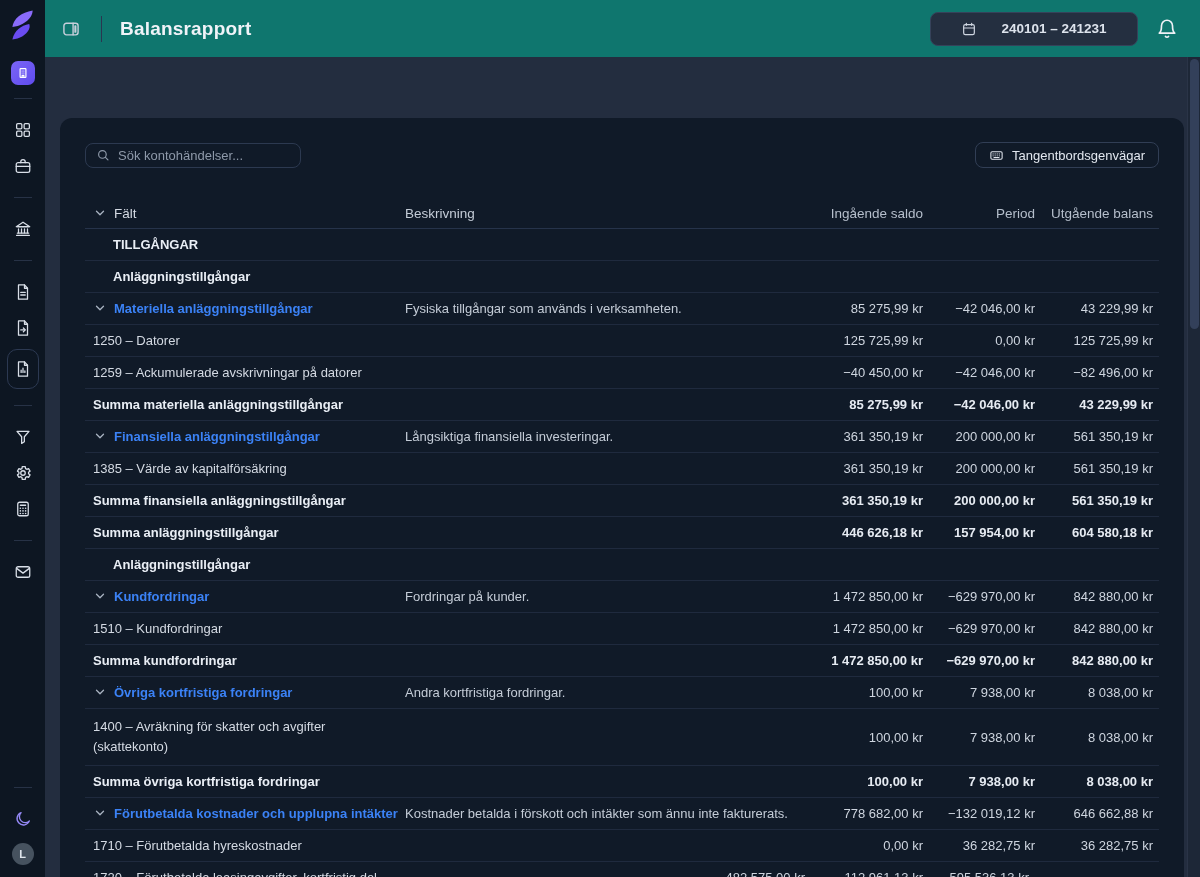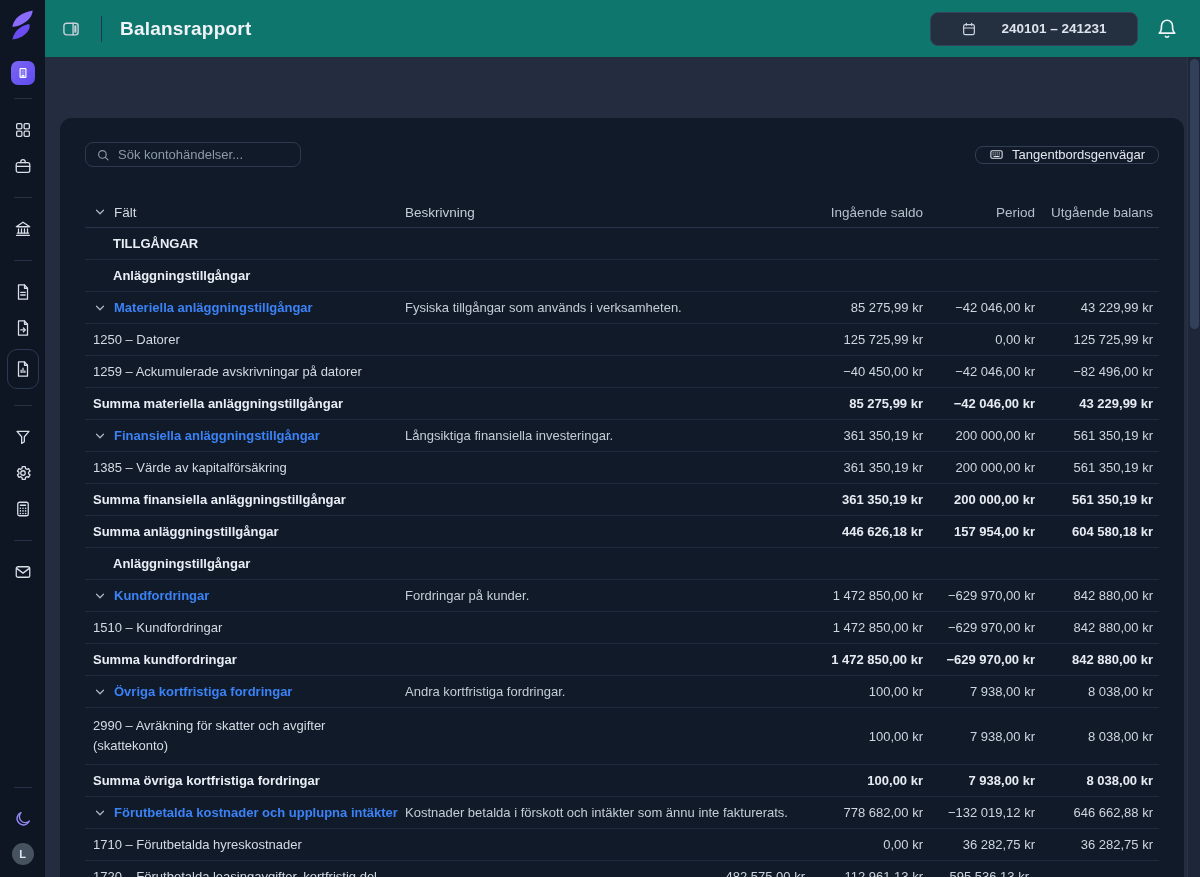--- a/index.html
+++ b/index.html
@@ -67,37 +67,37 @@
     width:216px; height:25px; border:1px solid #2c3950; border-radius:8px;
     display:flex; align-items:center; padding:0 10px; gap:8px; color:#8e99a9;
   }
   .search-box svg{ width:14px; height:14px; flex-shrink:0;}
   .search-box input{
     background:transparent; border:none; outline:none; color:#d7dde6;
     font-family:"Liberation Sans",sans-serif; font-size:13px; width:100%;
   }
   .search-box input::placeholder{ color:#8e99a9; }
   .kbd-btn{
-    height:18px; border:1px solid #313e55; border-radius:8px; background:transparent;
+    height:26px; border:1px solid #313e55; border-radius:8px; background:transparent;
     color:#e2e7ef; font-family:"Liberation Sans",sans-serif; font-size:13px;
     display:flex; align-items:center; gap:8px; padding:0 13px; cursor:pointer;
   }
   .kbd-btn svg{ width:15px; height:15px; }
   
   .table{ margin-top:30px; font-size:13px; }
   .trow, .thead{
     display:grid;
     grid-template-columns: 320px minmax(0,1fr) 118px 112px 124px;
     align-items:center;
     border-bottom:1px solid #1f2a3e;
   }
   .thead{ min-height:31px; color:#b6bfcc; font-size:13.5px; border-bottom:1px solid #26334a;}
   .trow{ min-height:32px; }
   .cell{ padding:2px 0; }
-  .c-name{ padding-left:8px; display:flex; align-items:center; gap:7px; color:#d4dae3;}
+  .c-name{ padding-left:8px; display:flex; align-items:flex-start; gap:7px; color:#d4dae3;}
   .c-name svg{ width:14px; height:14px; color:#a9b3c2; flex-shrink:0;}
   .c-desc{ color:#c4ccd7; white-space:nowrap; }
   .c-num{ text-align:right; color:#ced5df; white-space:nowrap;}
   .c-num:last-child{ padding-right:6px; }
   .thead .c-num{ color:#b6bfcc; }
   .type-section .c-name, .type-subsection .c-name{ font-weight:700; color:#e9eef5;margin-left:20px;}
   .type-group .c-name{ font-weight:700; color:#3b82f6;}
   .type-summary .c-name{ font-weight:700; color:#e9eef5;}
   .type-summary .c-num{ font-weight:700; color:#e6ebf2;}
   .c-name .wrap{ white-space:normal; max-width:298px; line-height:1.55; padding:6px 0;}
@@ -417,21 +417,21 @@
               </svg>
               <span>Övriga kortfristiga fordringar</span>
             </div>
             <div class="cell c-desc">Andra kortfristiga fordringar.</div>
             <div class="cell c-num">100,00 kr</div>
             <div class="cell c-num">7 938,00 kr</div>
             <div class="cell c-num">8 038,00 kr</div>
           </div>
           <div class="trow type-account">
             <div class="cell c-name">
-              <span class="wrap">2990 – Avräkning för skatter och avgifter (skattekonto)</span>
+              <span class="wrap">1400 – Avräkning för skatter och avgifter (skattekonto)</span>
             </div>
             <div class="cell c-desc"></div>
             <div class="cell c-num">100,00 kr</div>
             <div class="cell c-num">7 938,00 kr</div>
             <div class="cell c-num">8 038,00 kr</div>
           </div>
           <div class="trow type-summary">
             <div class="cell c-name">
               <span>Summa övriga kortfristiga fordringar</span>
             </div>

